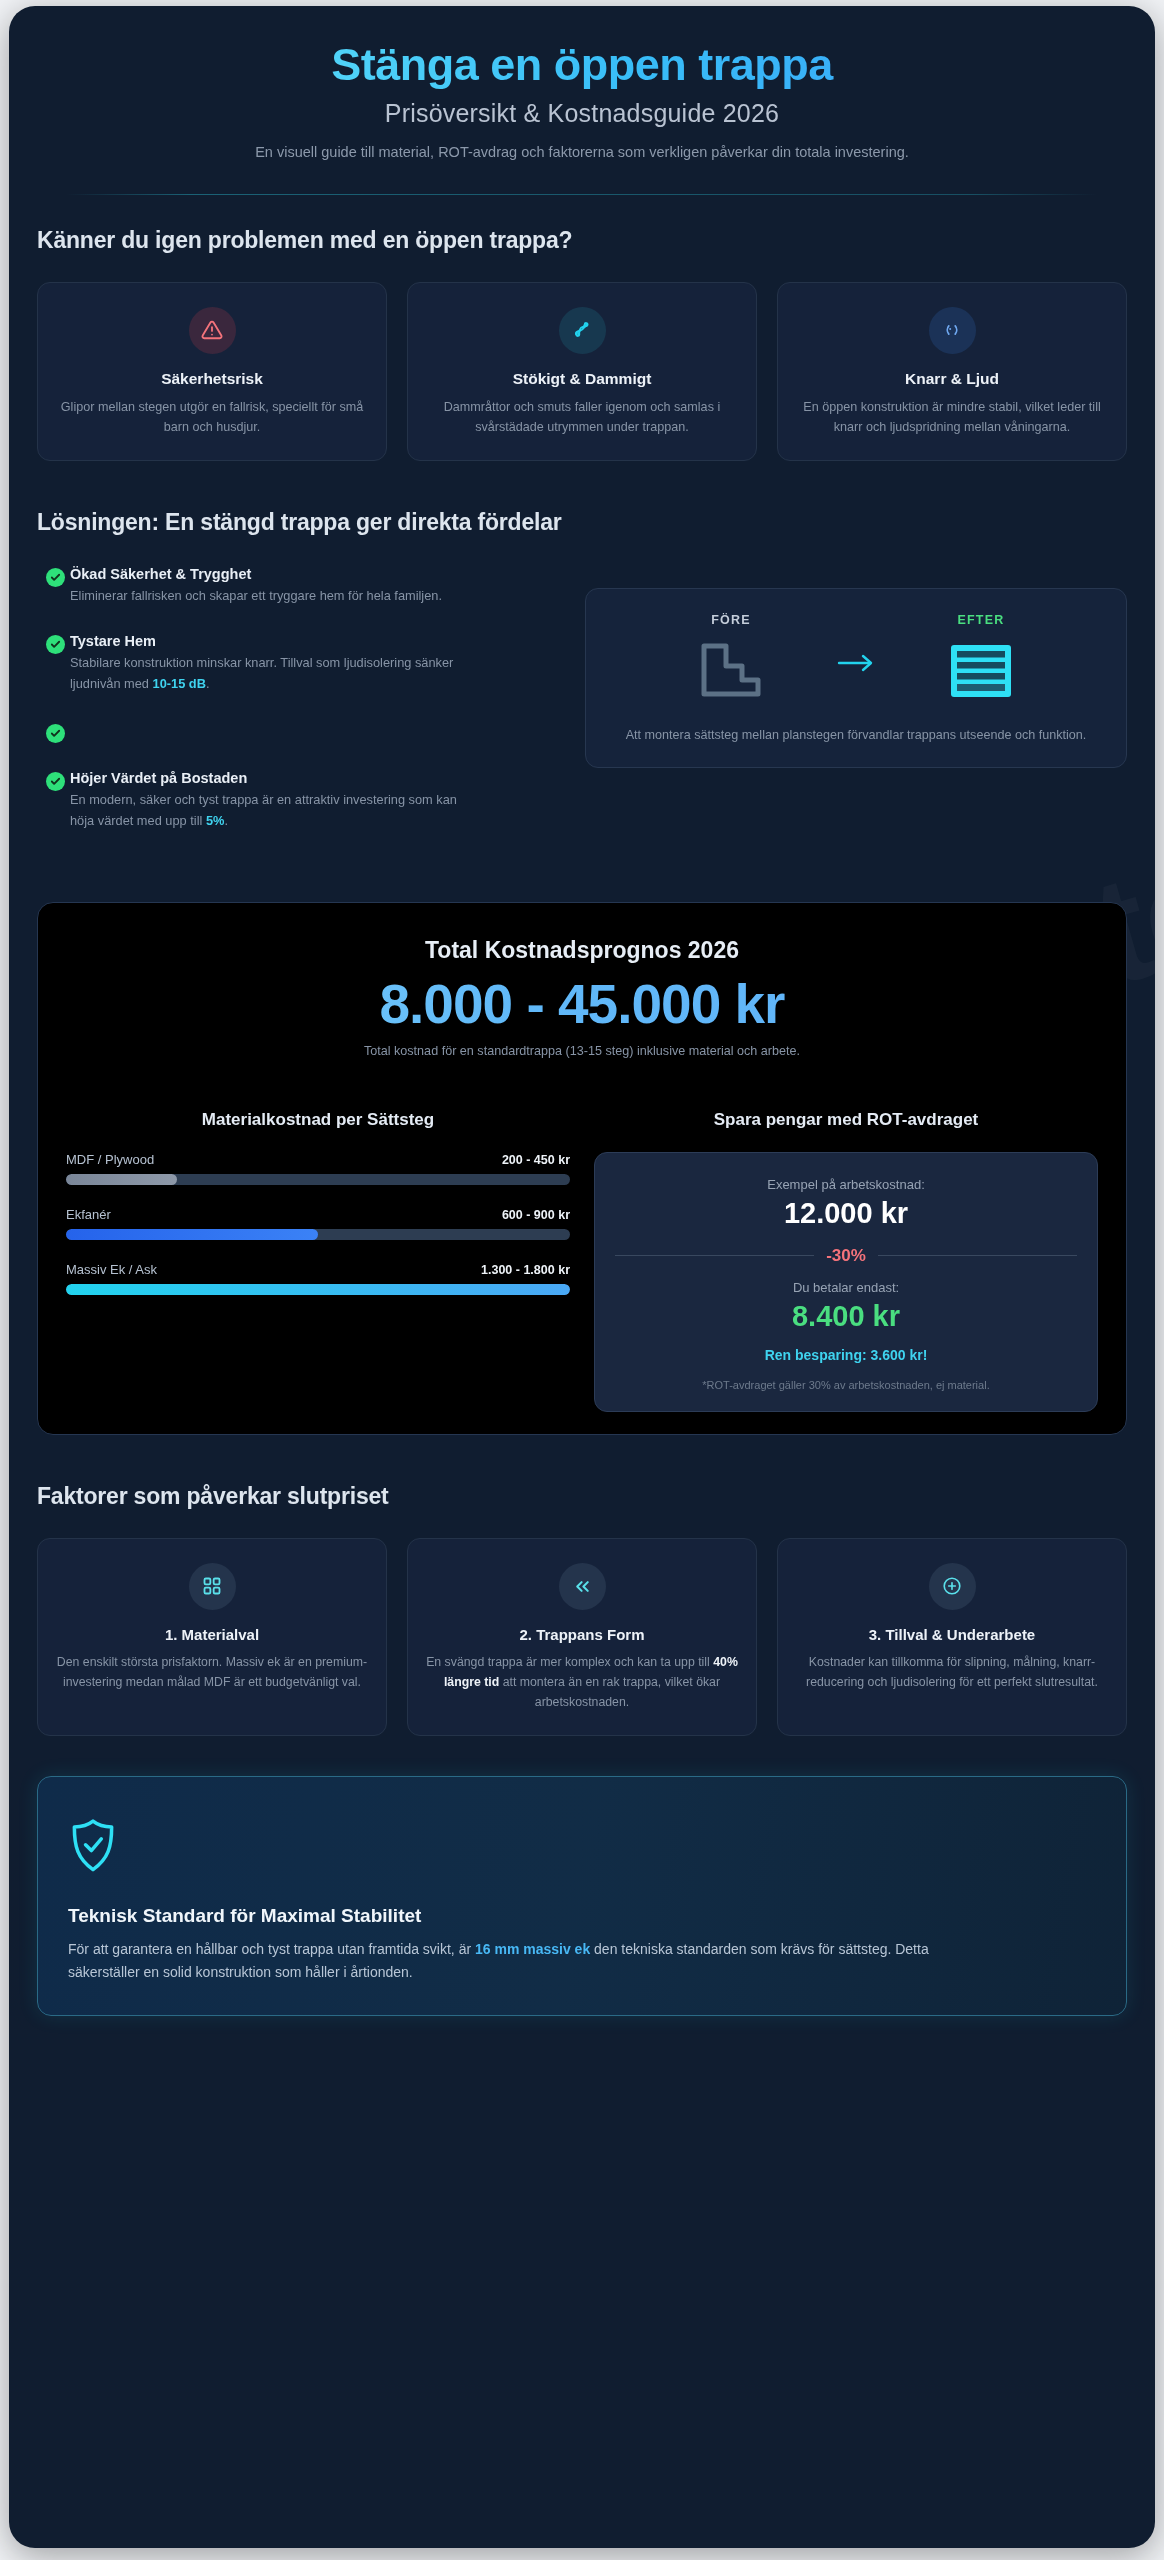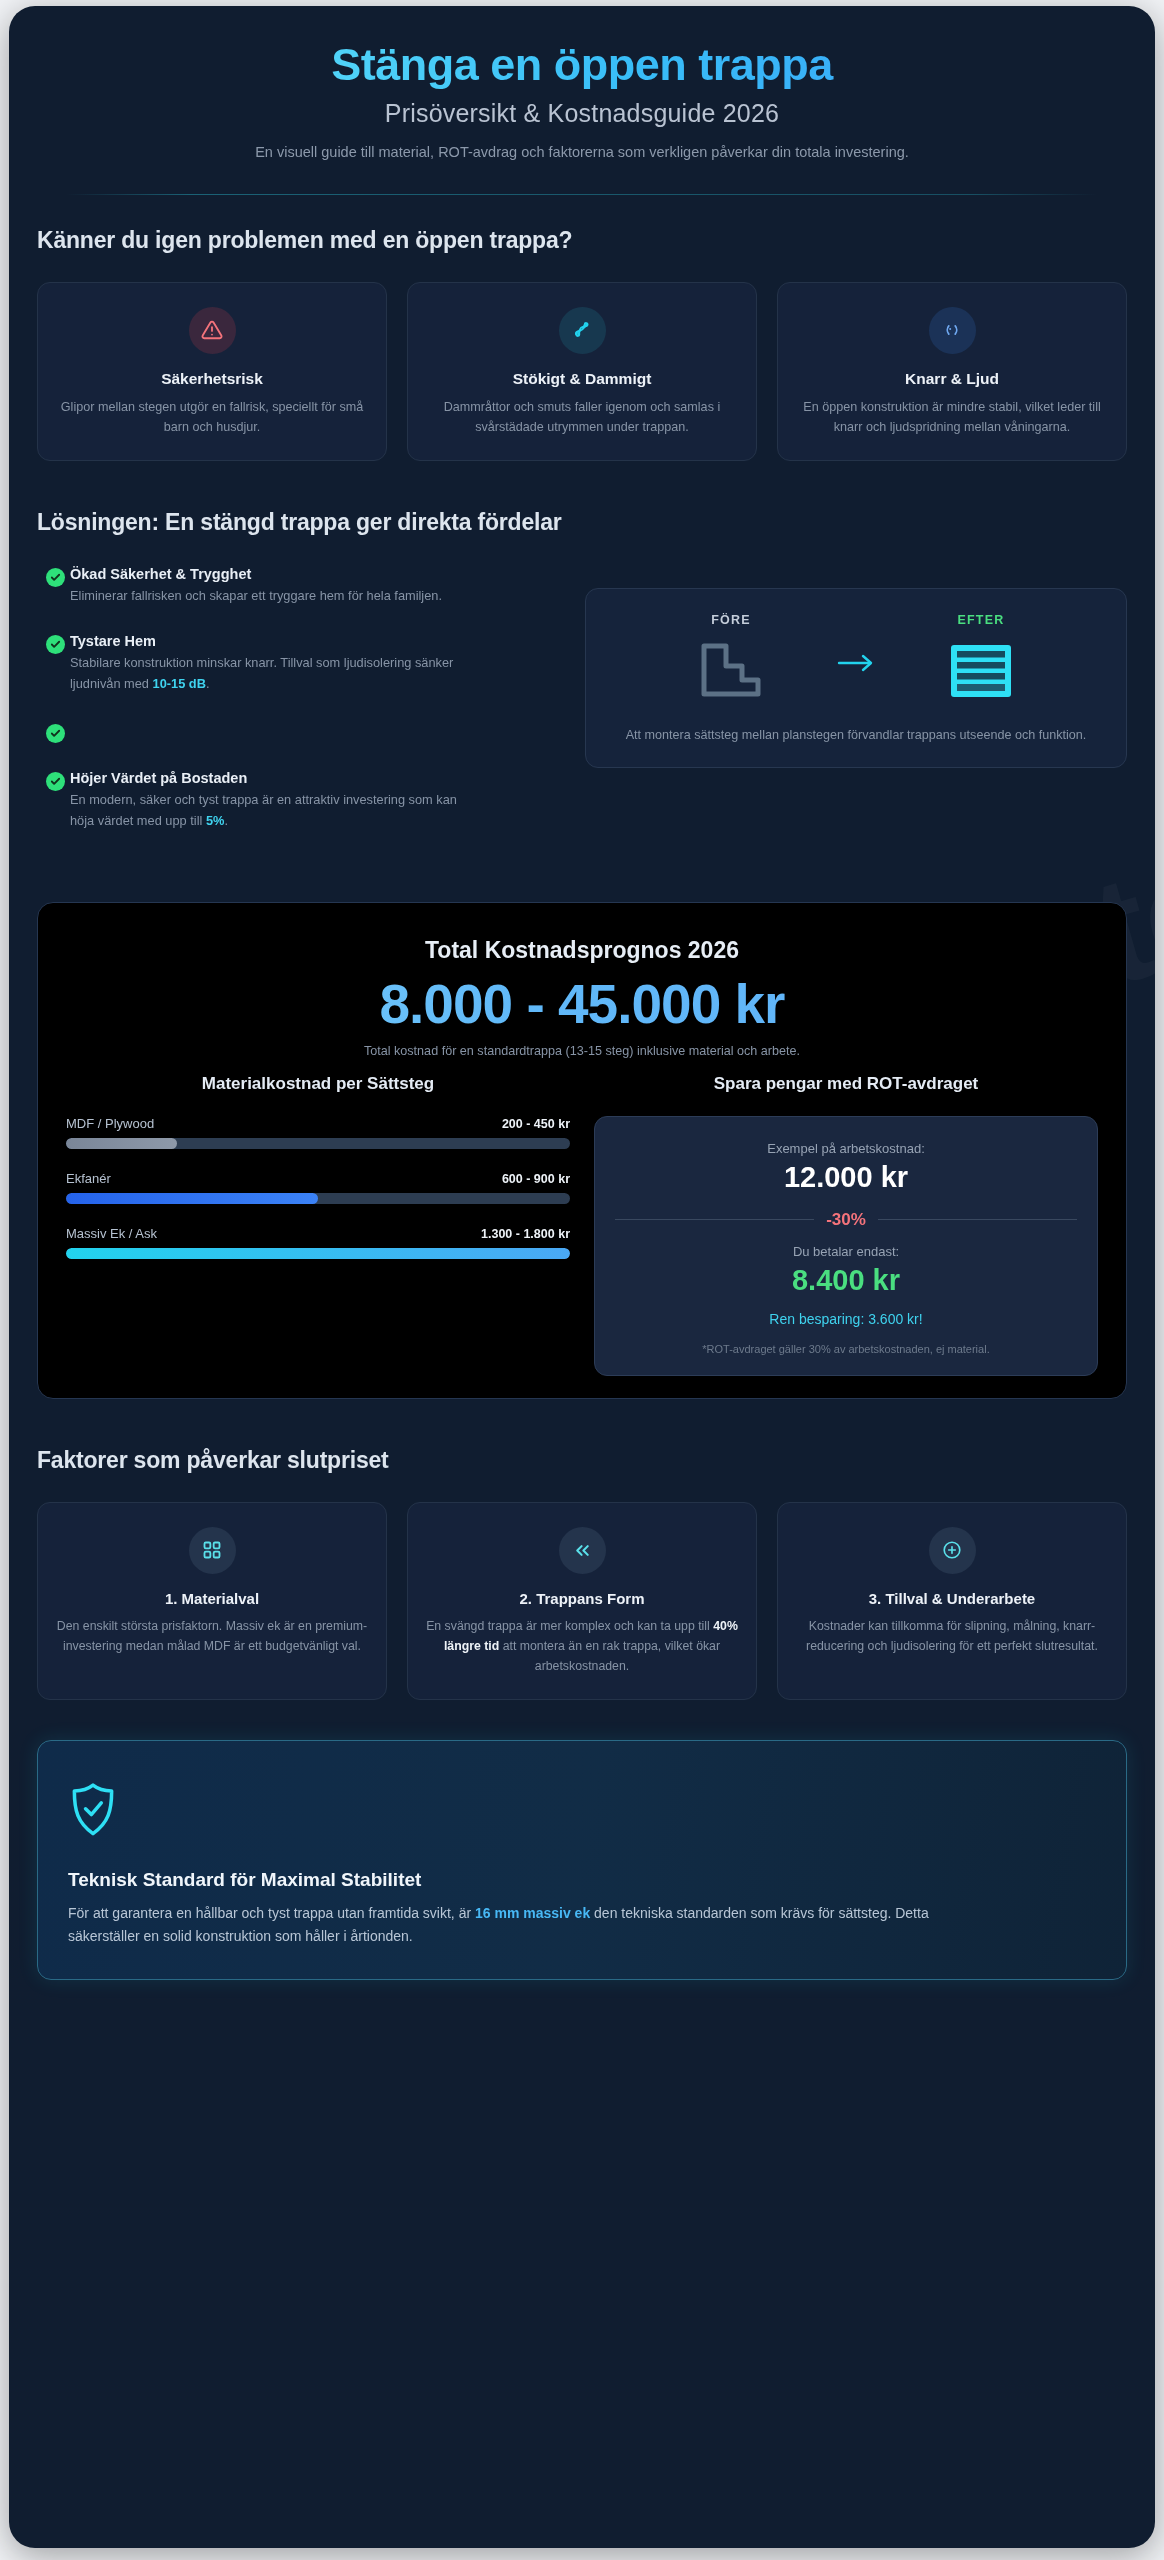--- a/index.html
+++ b/index.html
@@ -221,21 +221,21 @@
     line-height: 1.1;
   }
   .cost-sub {
     margin-top: 9px;
     font-size: 12.6px;
     color: #8794a6;
   }
   .cost-cols {
     display: flex;
     gap: 24px;
-    margin-top: 16px;
+    margin-top: 52px;
   }
   .cost-col { flex: 1; }
   .col-title {
     text-align: center;
     font-size: 17px;
     font-weight: 700;
     color: #e4ebf4;
     margin-bottom: 22px;
   }
   .bar-item { margin-bottom: 22px; }
@@ -268,21 +268,21 @@
   .rot-lab { font-size: 13px; color: #97a3b4; }
   .rot-big { margin-top: 5px; font-size: 29px; font-weight: 700; color: #fff; }
   .pct-row {
     display: flex; align-items: center; gap: 12px;
     margin: 16px 0 14px;
   }
   .pct-line { flex: 1; height: 1px; background: #39485f; }
   .pct-val { font-size: 17px; font-weight: 700; color: #f4737b; }
   .rot-lab2 { font-size: 13px; color: #97a3b4; }
   .rot-green { margin-top: 5px; font-size: 29px; font-weight: 700; color: #4ade80; }
-  .rot-save { margin-top: 14px; font-size: 14px; font-weight: 400; color: #3fd3ef; }
+  .rot-save { margin-top: 14px; font-size: 14px; font-weight: 700; color: #3fd3ef; }
   .rot-note { margin-top: 16px; font-size: 11px; color: #6d7a8c; }
 
   
   .fac-title { margin-top: 48px; }
   .fcard h3 {
     font-size: 15px;
     font-weight: 700;
     color: #edf2f8;
     margin-bottom: 9px;
   }

